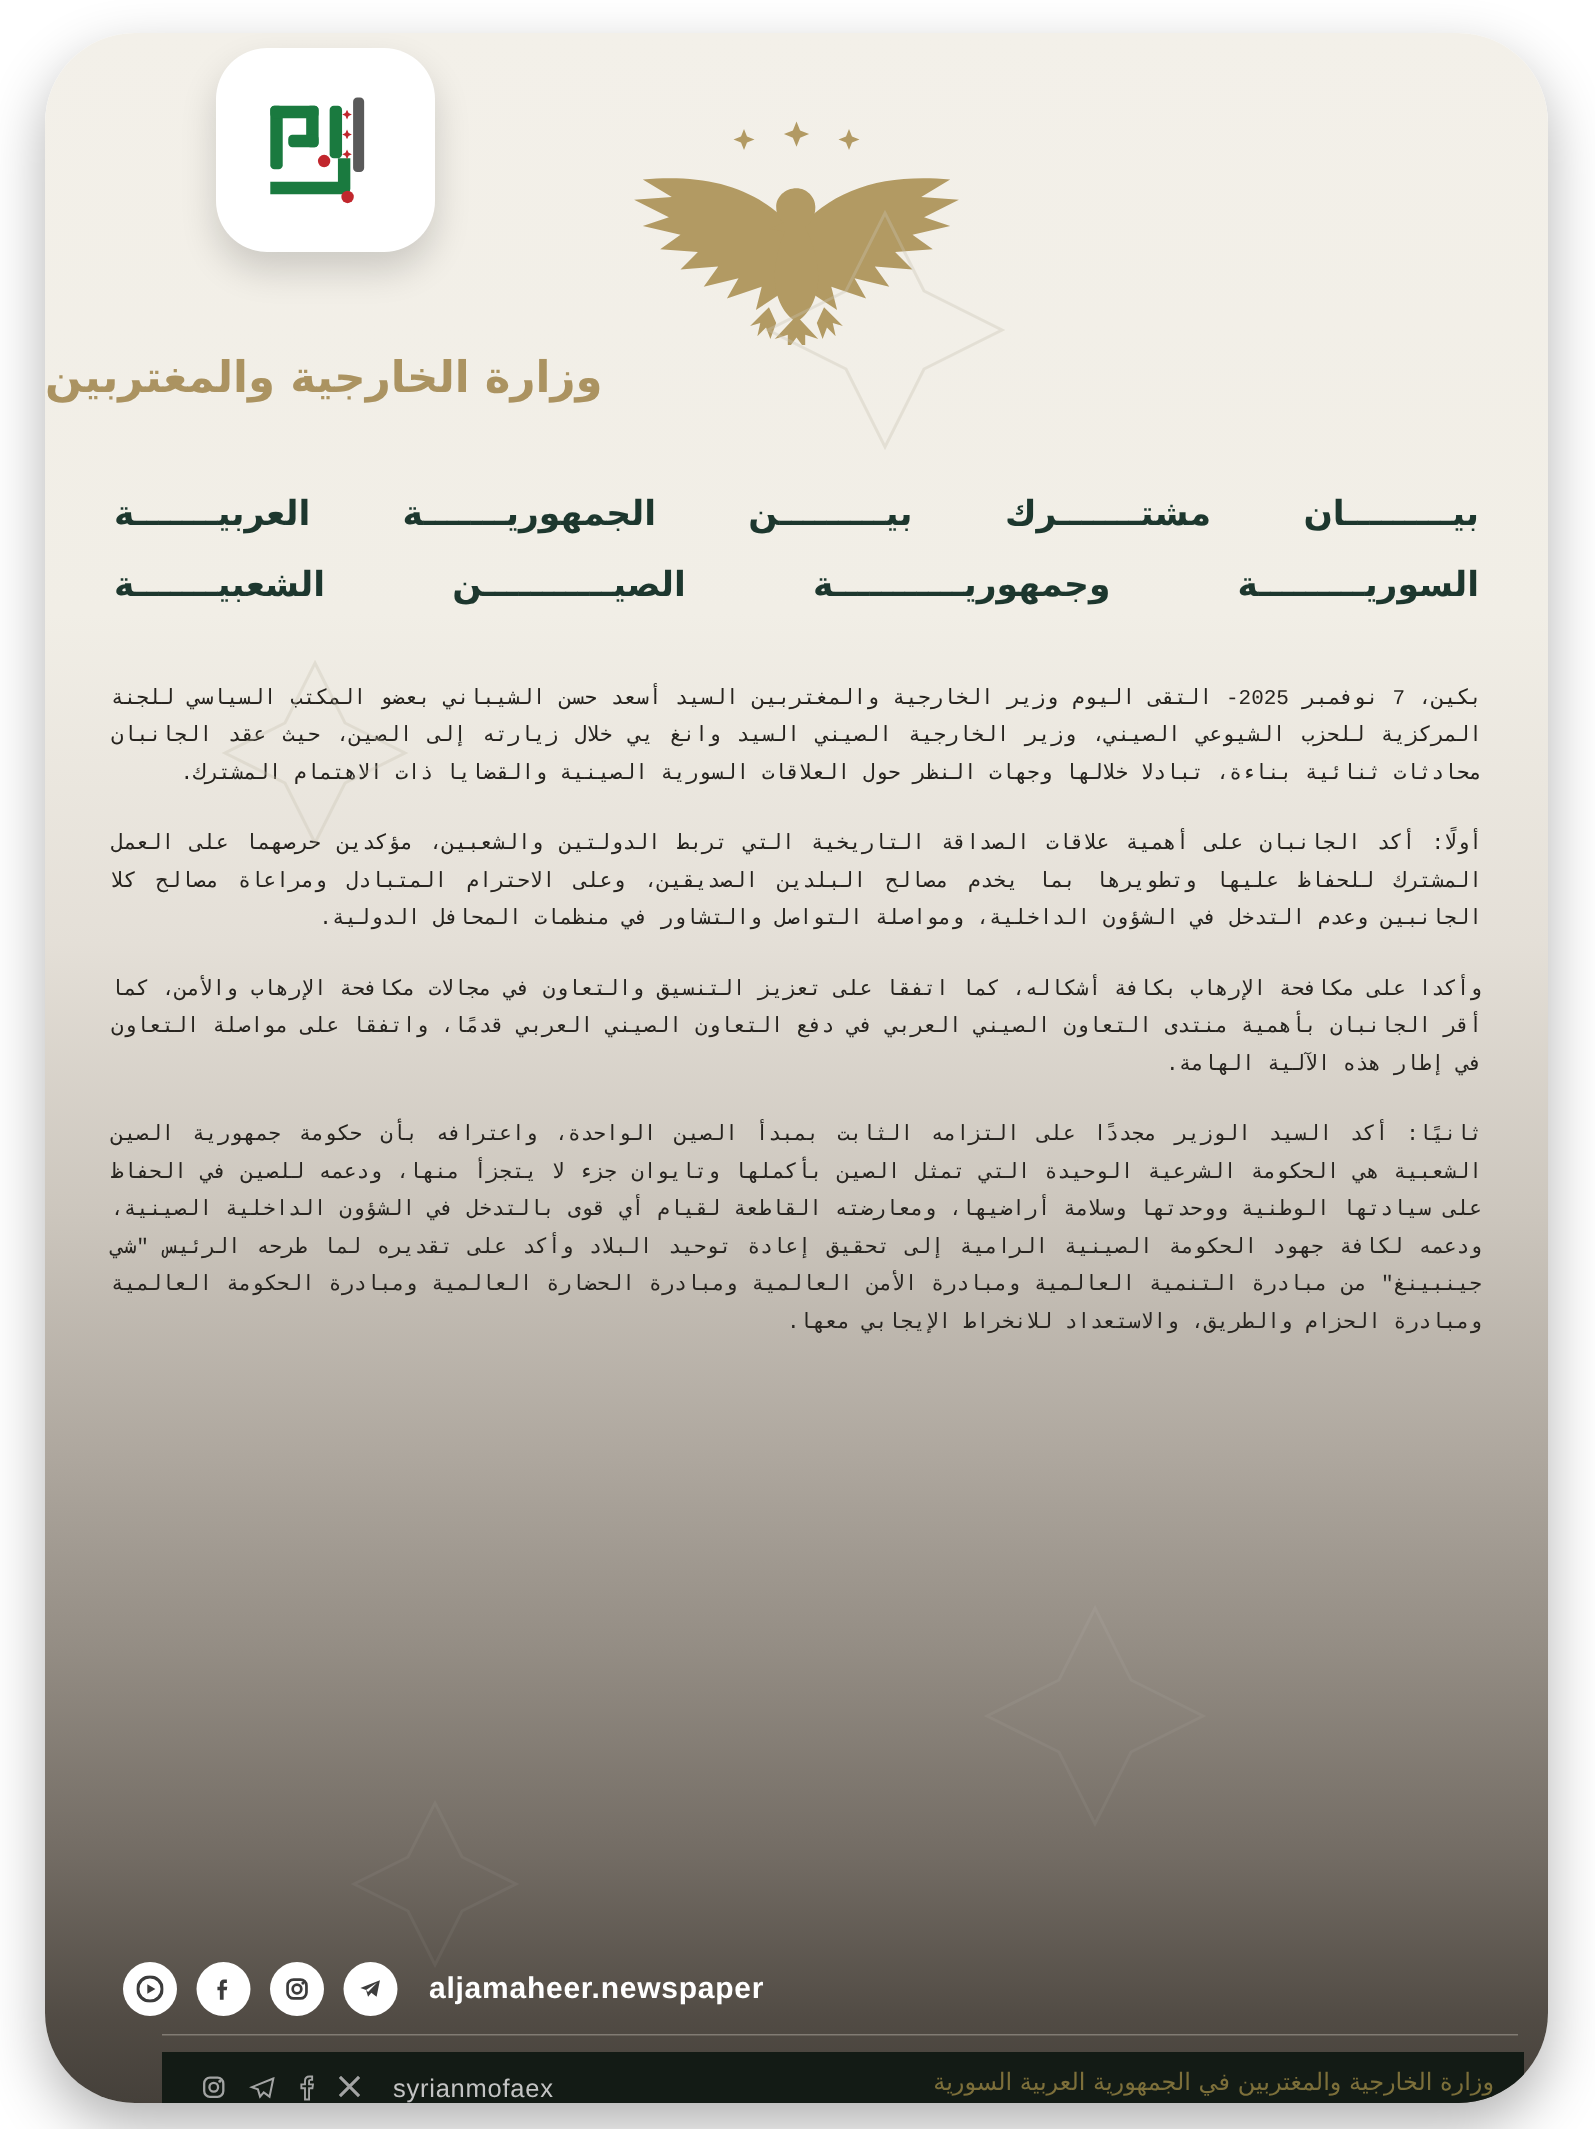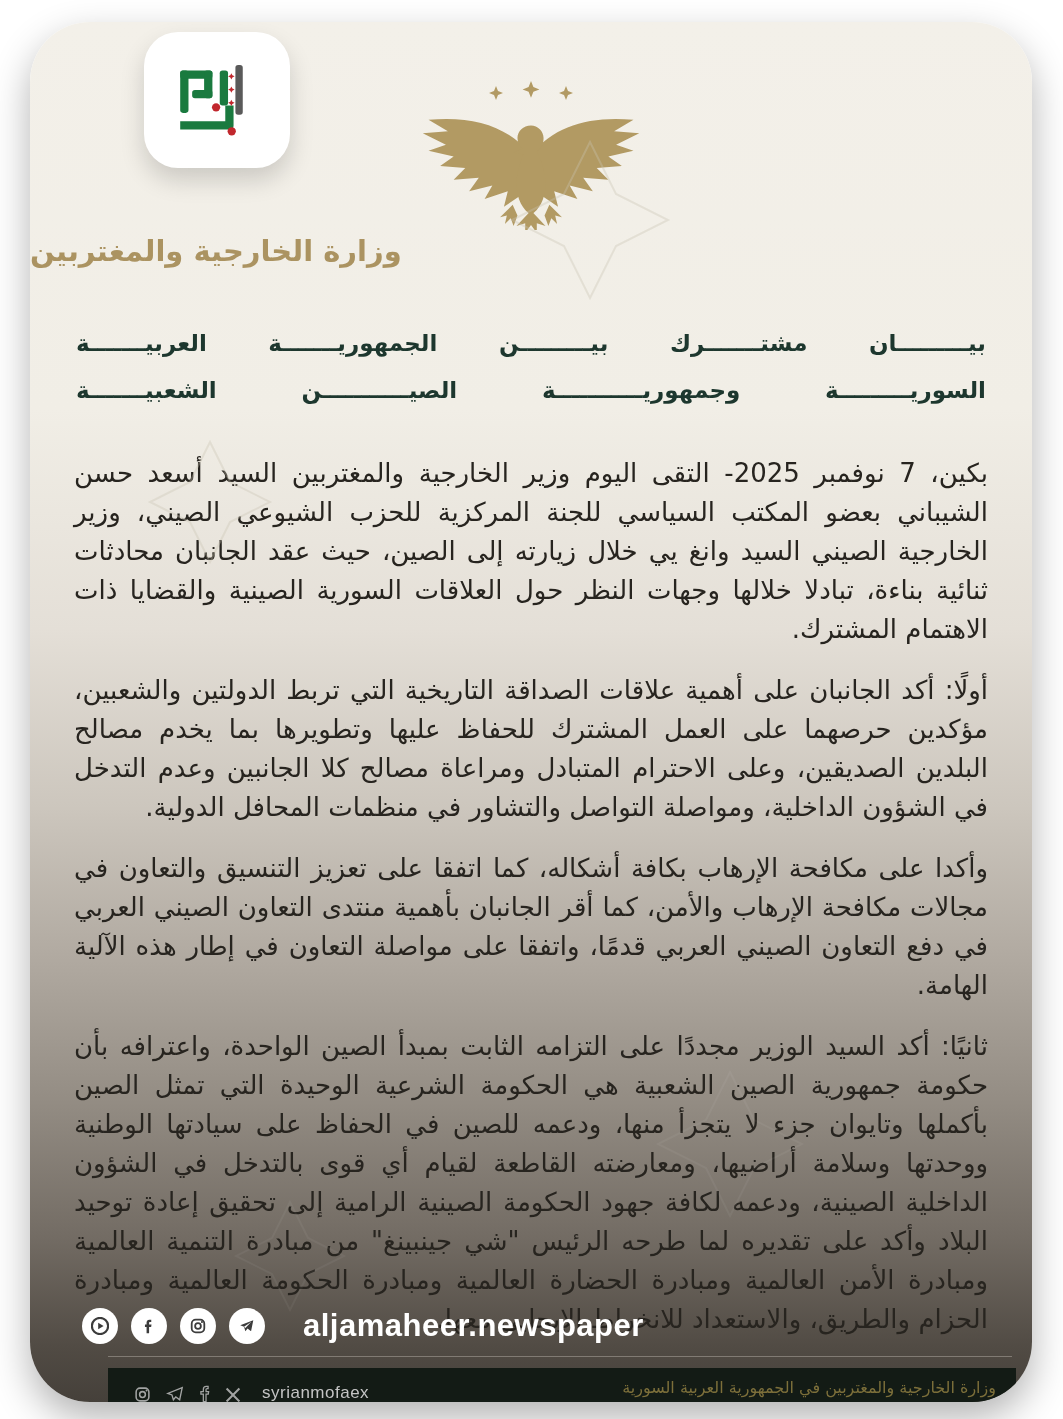--- a/index.html
+++ b/index.html
@@ -41,53 +41,53 @@
   
   .title {
     direction:rtl; margin:52px 46px 0; color:#1d372e;
     font-size:23px; font-weight:bold; line-height:47px;
     text-align:justify; text-align-last:justify;
   }
 
   
   .body-text { direction:rtl; margin:40px 44px 0; }
   .body-text p {
-    color:#27241f; font-size:26px; line-height:39px;
-    text-align:justify; margin-bottom:22px;
+    color:#27241f; font-size:14px; line-height:25px;
+    text-align:justify; margin-bottom:22px;font-family:Liberation Mono, monospace;
   }
 
   
   .social-row {
     position:absolute; left:52px; bottom:58px;
     display:flex; align-items:center; gap:13px;
   }
   .soc {
     width:36px; height:36px; border-radius:50%; background:#ffffff;
     display:flex; align-items:center; justify-content:center;
     color:#3c3c3c; font-weight:bold; font-size:19px;
   }
   .soc svg { display:block; }
   .social-handle {
-    color:#ffffff; font-size:31px; font-weight:bold; margin-left:25px;
+    color:#ffffff; font-size:20px; font-weight:bold; margin-left:8px;
     font-family:"Liberation Sans", sans-serif; letter-spacing:0.5px;
   }
 
   .divider {
     position:absolute; left:78px; right:20px; bottom:45px; height:1px;
     background:rgba(235,230,220,0.32);
   }
 
   
   .bottom-bar {
     position:absolute; left:78px; right:16px; bottom:-24px; height:58px;
     background:#131b15; display:flex; justify-content:space-between;
     align-items:flex-start; padding:0 20px 0 26px;
   }
   .bar-left {
-    display:flex; align-items:flex-end; gap:15px; margin-top:15px;
+    display:flex; align-items:flex-start; gap:15px; margin-top:15px;
     color:#bdbdbd;
   }
   .bar-left .bicon { opacity:0.85; display:flex; align-items:center; }
   .bar-handle { font-size:17px; letter-spacing:0.5px; color:#c4c4c4;
                 font-family:"Liberation Sans", sans-serif; margin-left:6px; }
   .bar-right {
     direction:rtl; color:#89793f; font-size:16px; margin-top:10px;
     opacity:0.9;
   }
 </style>

